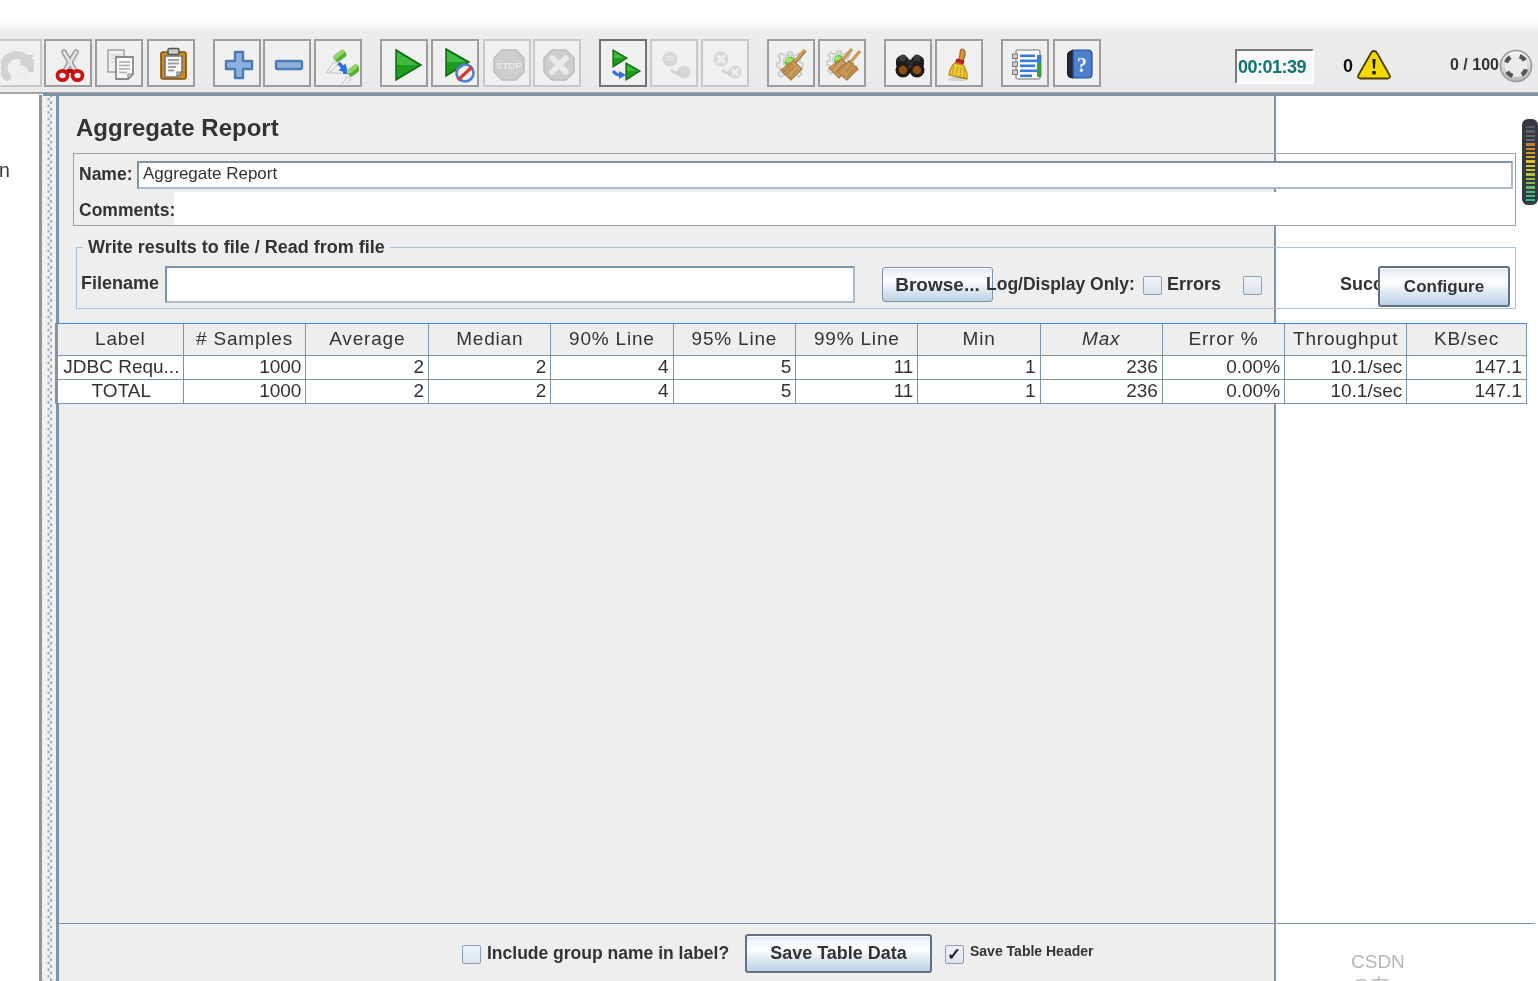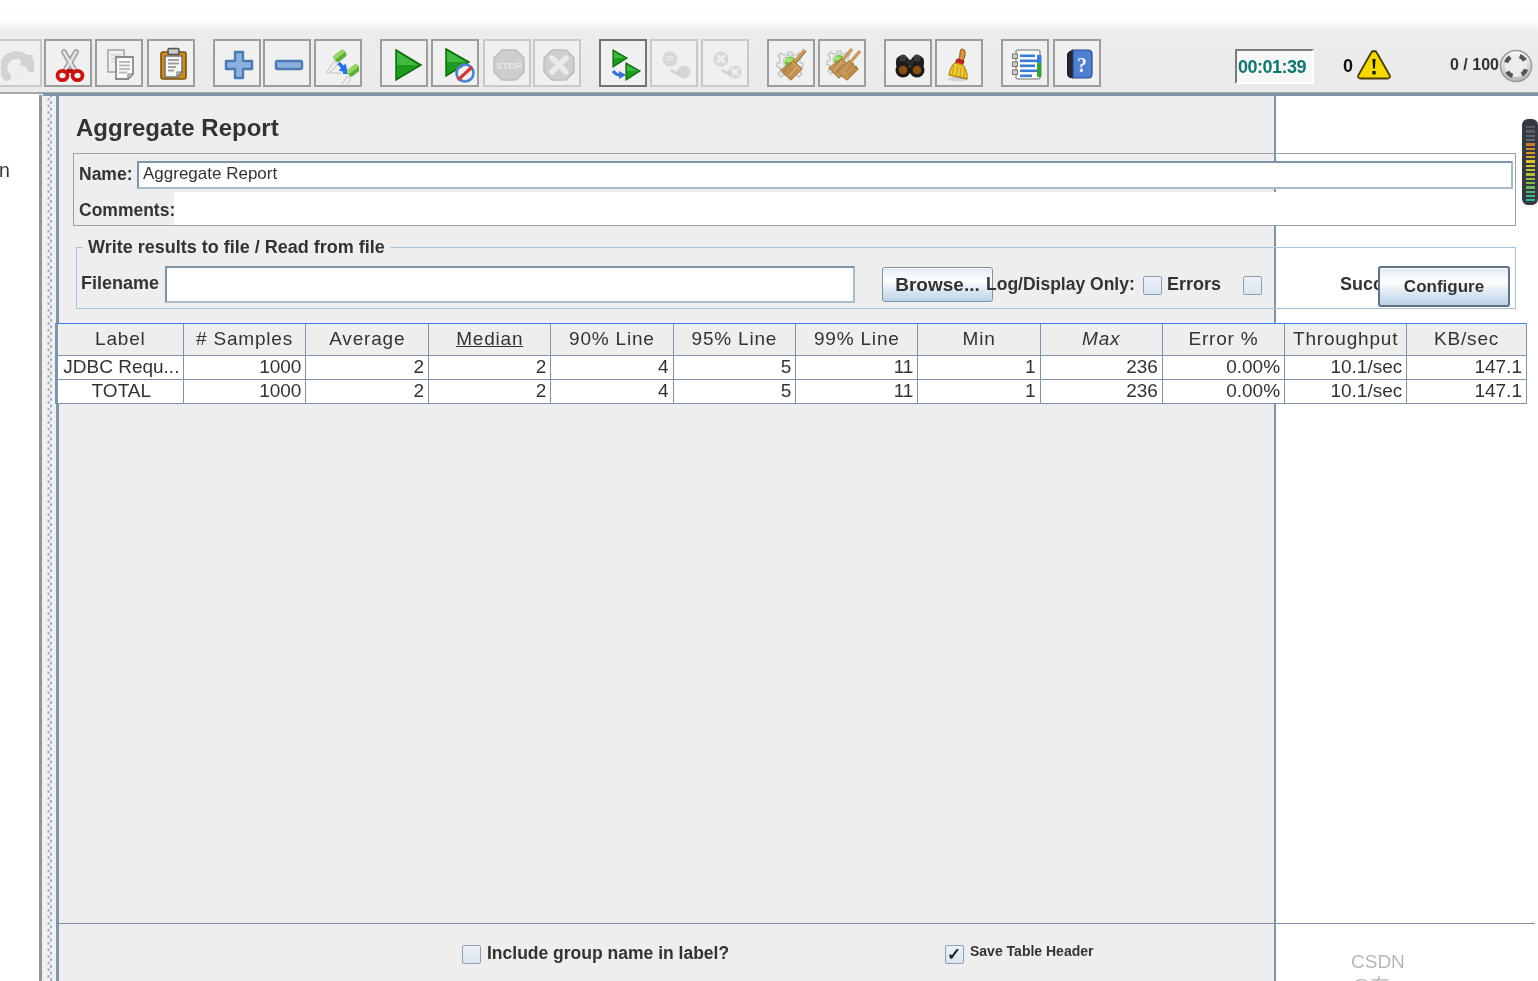--- a/index.html
+++ b/index.html
@@ -341,21 +341,21 @@
       <span id="lblErrors">Errors</span>
     <div id="cbSucc" class="cb"></div>
       <span id="lblSucc">Successes</span>
     <div id="configbtn" class="nimbtn">Configure</div>
 
     <div id="table">
         <div class="trow">
           <div class="hcell" style="width: 126px;">Label</div>
           <div class="hcell" style="width: 123px;"># Samples</div>
           <div class="hcell" style="width: 123px;">Average</div>
-          <div class="hcell" style="width: 122.5px; text-decoration: underline;">Median</div>
+          <div class="hcell" style="width: 122.5px;">Median</div>
           <div class="hcell" style="width: 122.5px;">90% Line</div>
           <div class="hcell" style="width: 123px;">95% Line</div>
           <div class="hcell" style="width: 122.5px;">99% Line</div>
           <div class="hcell" style="width: 122.5px;">Min</div>
           <div class="hcell" style="width: 122.5px; font-style: italic;">Max</div>
           <div class="hcell" style="width: 122.5px;">Error %</div>
           <div class="hcell" style="width: 122.5px;">Throughput</div>
           <div class="hcell" style="width: 120px;">KB/sec</div>
         </div>
         <div class="trow">
@@ -384,20 +384,21 @@
           <div class="dcell" style="width: 122.5px;">236</div>
           <div class="dcell" style="width: 122.5px;">0.00%</div>
           <div class="dcell" style="width: 122.5px;">10.1/sec</div>
           <div class="dcell" style="width: 120px;">147.1</div>
         </div>
       </div>
 
     <div id="botline"></div>
     <div id="cbInc" class="cbb"></div>
       <span id="lblInc">Include group name in label?</span>
+    <div id="saveBtn" class="nimbtn">Save Table Data</div>
     <div id="cbHdr" class="cbb">
         <span class="chk">✓</span>
       </div>
       <span id="lblHdr">Save Table Header</span>
     <span id="watermark">CSDN @东王圣神风</span>
   </div>
 
   <div id="meter">
       <div style="position:absolute;left:3.5px;top:7px;width:9px;height:2.4px;background:#565c66"></div>
       <div style="position:absolute;left:3.5px;top:11.3px;width:9px;height:2.4px;background:#5a6069"></div>

